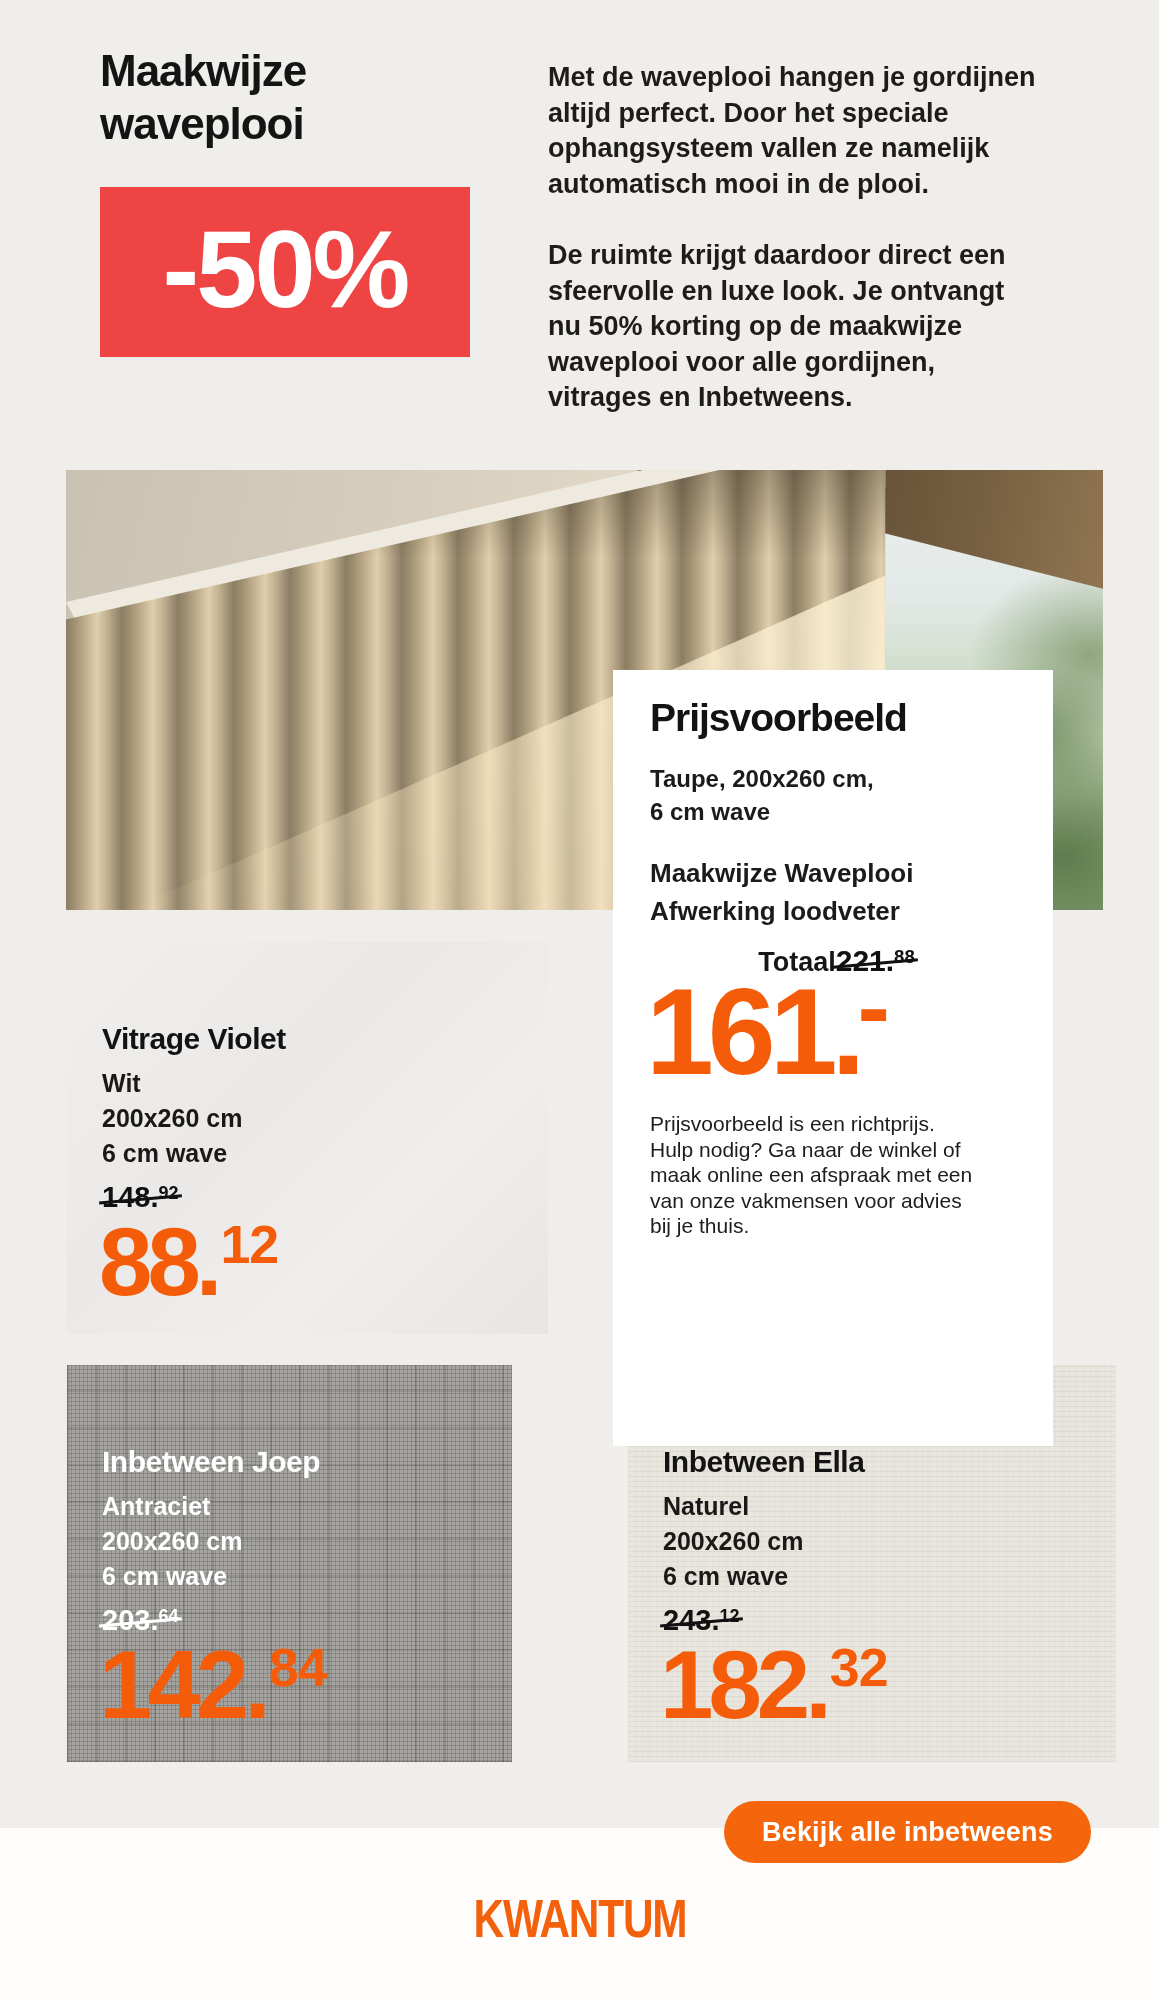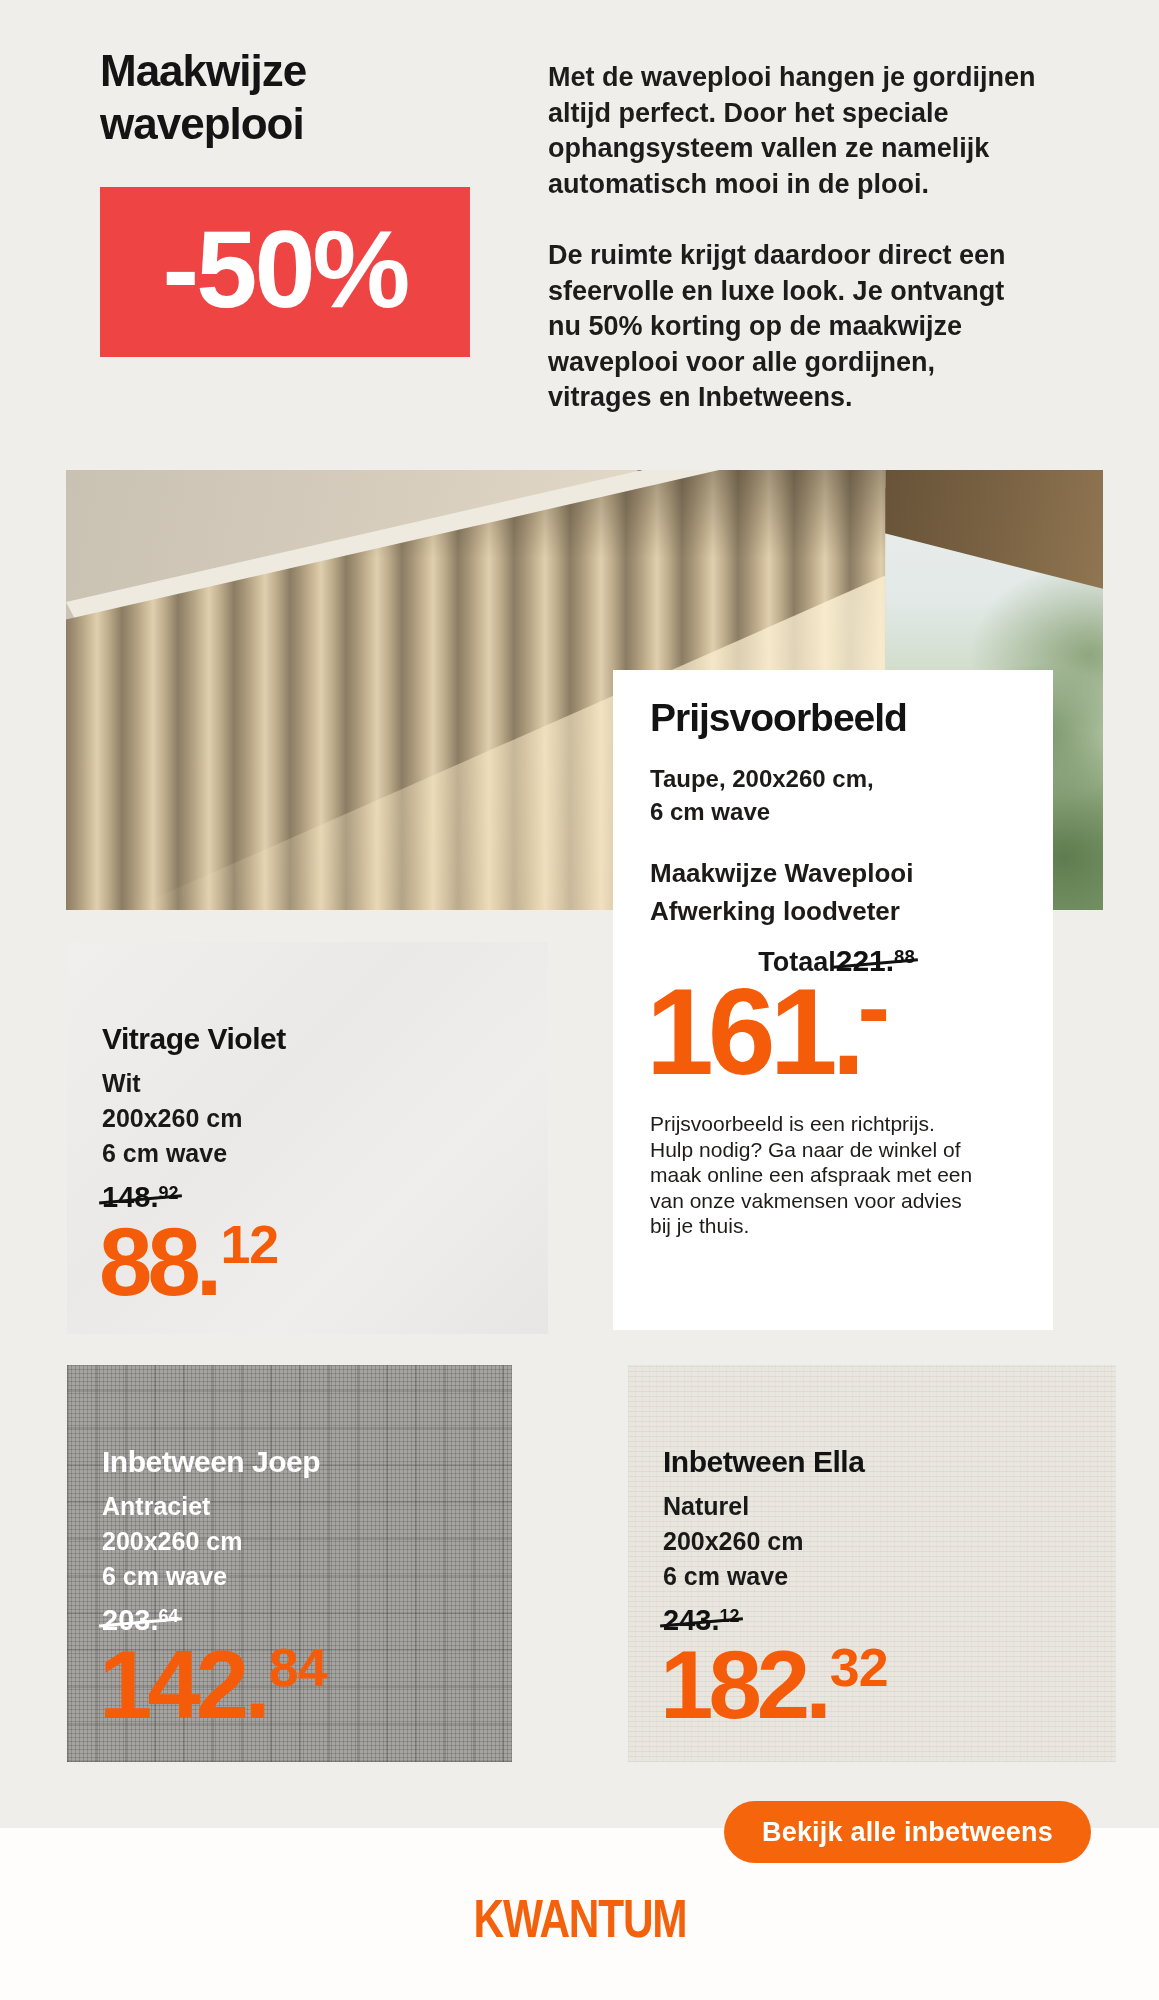--- a/index.html
+++ b/index.html
@@ -44,21 +44,21 @@
     clip-path:polygon(0 34%, 63% 0, 79% 0, 79% 100%, 0 100%);
     background:
       linear-gradient(180deg, rgba(62,50,34,.38) 0%, rgba(62,50,34,0) 20%),
       repeating-linear-gradient(90deg,#8b7d64 0px,#a59477 10px,#cdbb99 24px,#e0cfae 31px,#bfae8e 42px,#8b7d64 56px); }
   .photo-sun { position:absolute; inset:0;
     clip-path:polygon(6% 100%, 79% 24%, 79% 100%);
     background:linear-gradient(75deg, rgba(255,238,205,0) 5%, rgba(253,236,200,.5) 40%, rgba(255,244,216,.78) 75%, rgba(255,238,205,.3)); }
 
   
   .pex {
-    position:absolute; left:613px; top:670px; width:440px; height:660px;
+    position:absolute; left:613px; top:670px; width:440px; height:776px;
     background:#ffffff; padding:24px 30px 0 37px; z-index:5;
   }
   .pex-title { font-size:39px; line-height:48px; font-weight:800; letter-spacing:-1px; color:#131313; }
   .pex-name  { margin-top:30px; font-size:27px; line-height:34px; font-weight:800; color:#141414; }
   .pex-specs { margin-top:20px; font-size:24px; line-height:33px; font-weight:600; color:#1c1b19; }
   .pex-opts  { margin-top:26px; font-size:26px; line-height:38px; font-weight:600; color:#1c1b19; }
   .pex-total-row { margin-top:14px; display:flex; justify-content:center; align-items:baseline; }
   .pex-total-label { font-size:27px; font-weight:700; color:#161616; }
   .old-price { position:relative; display:inline-block; font-weight:700; font-size:30px; color:#111; white-space:nowrap; }
   .old-price .cents { font-size:0.62em; position:relative; top:-0.45em; }

